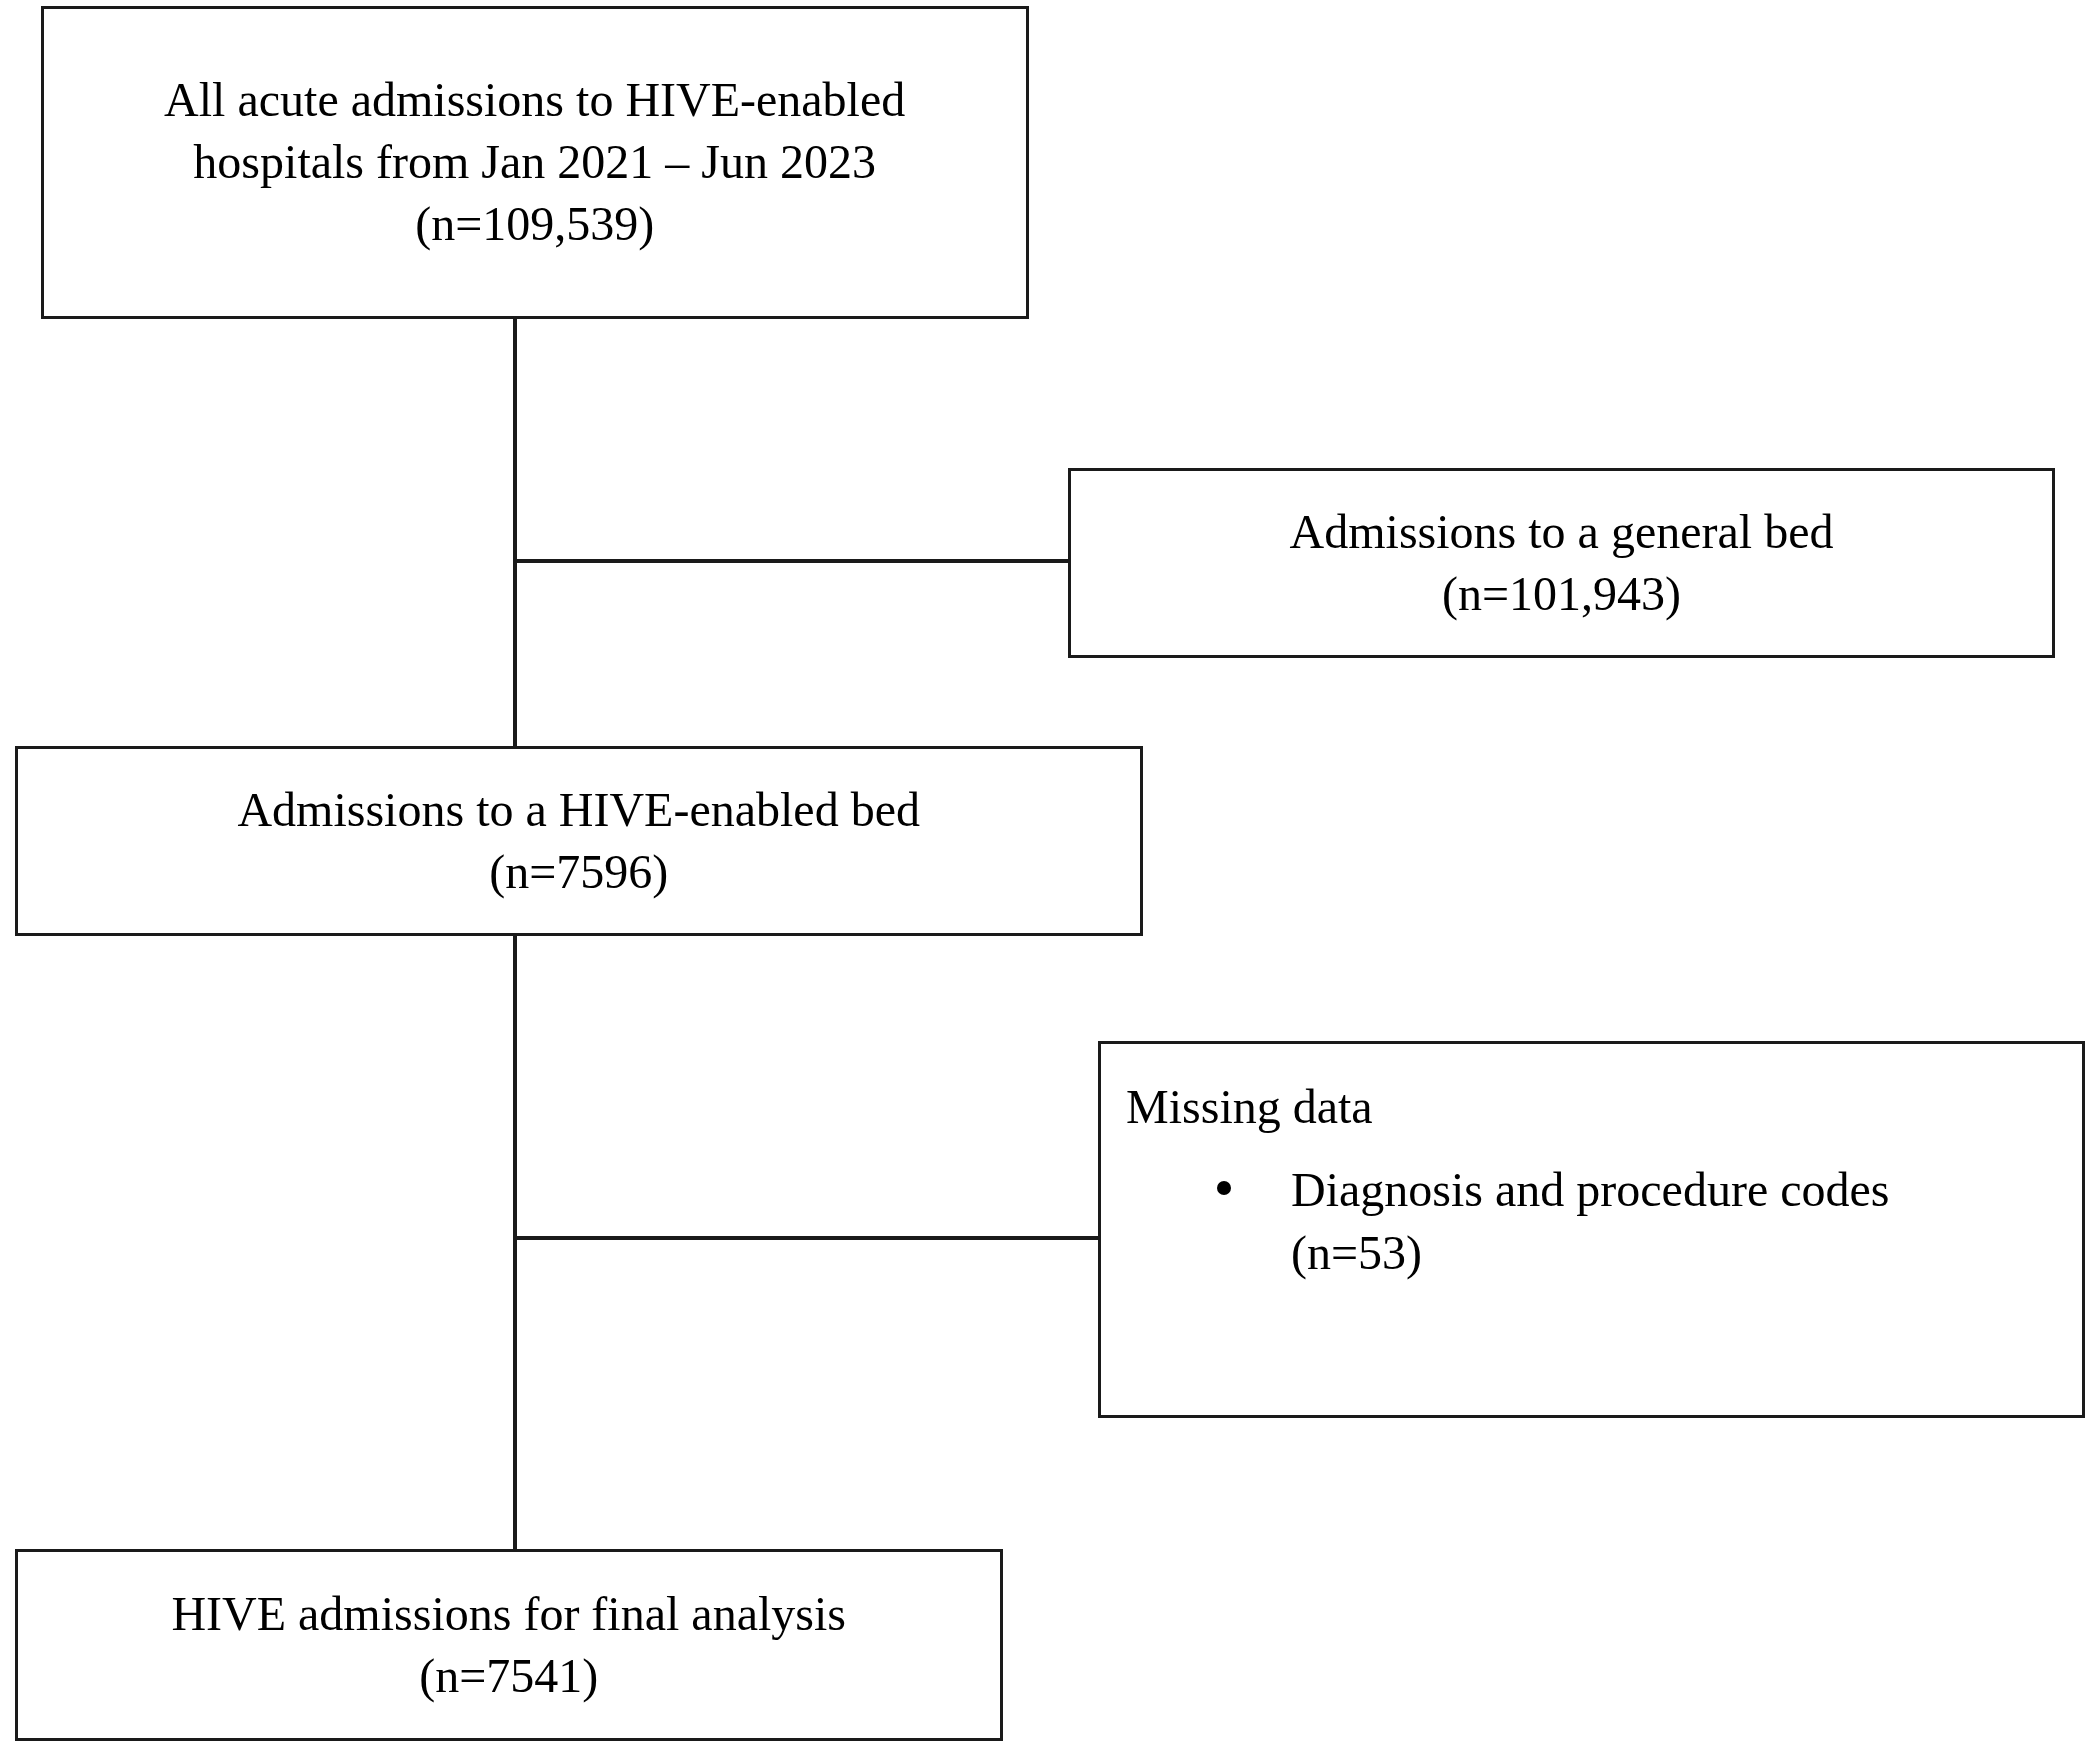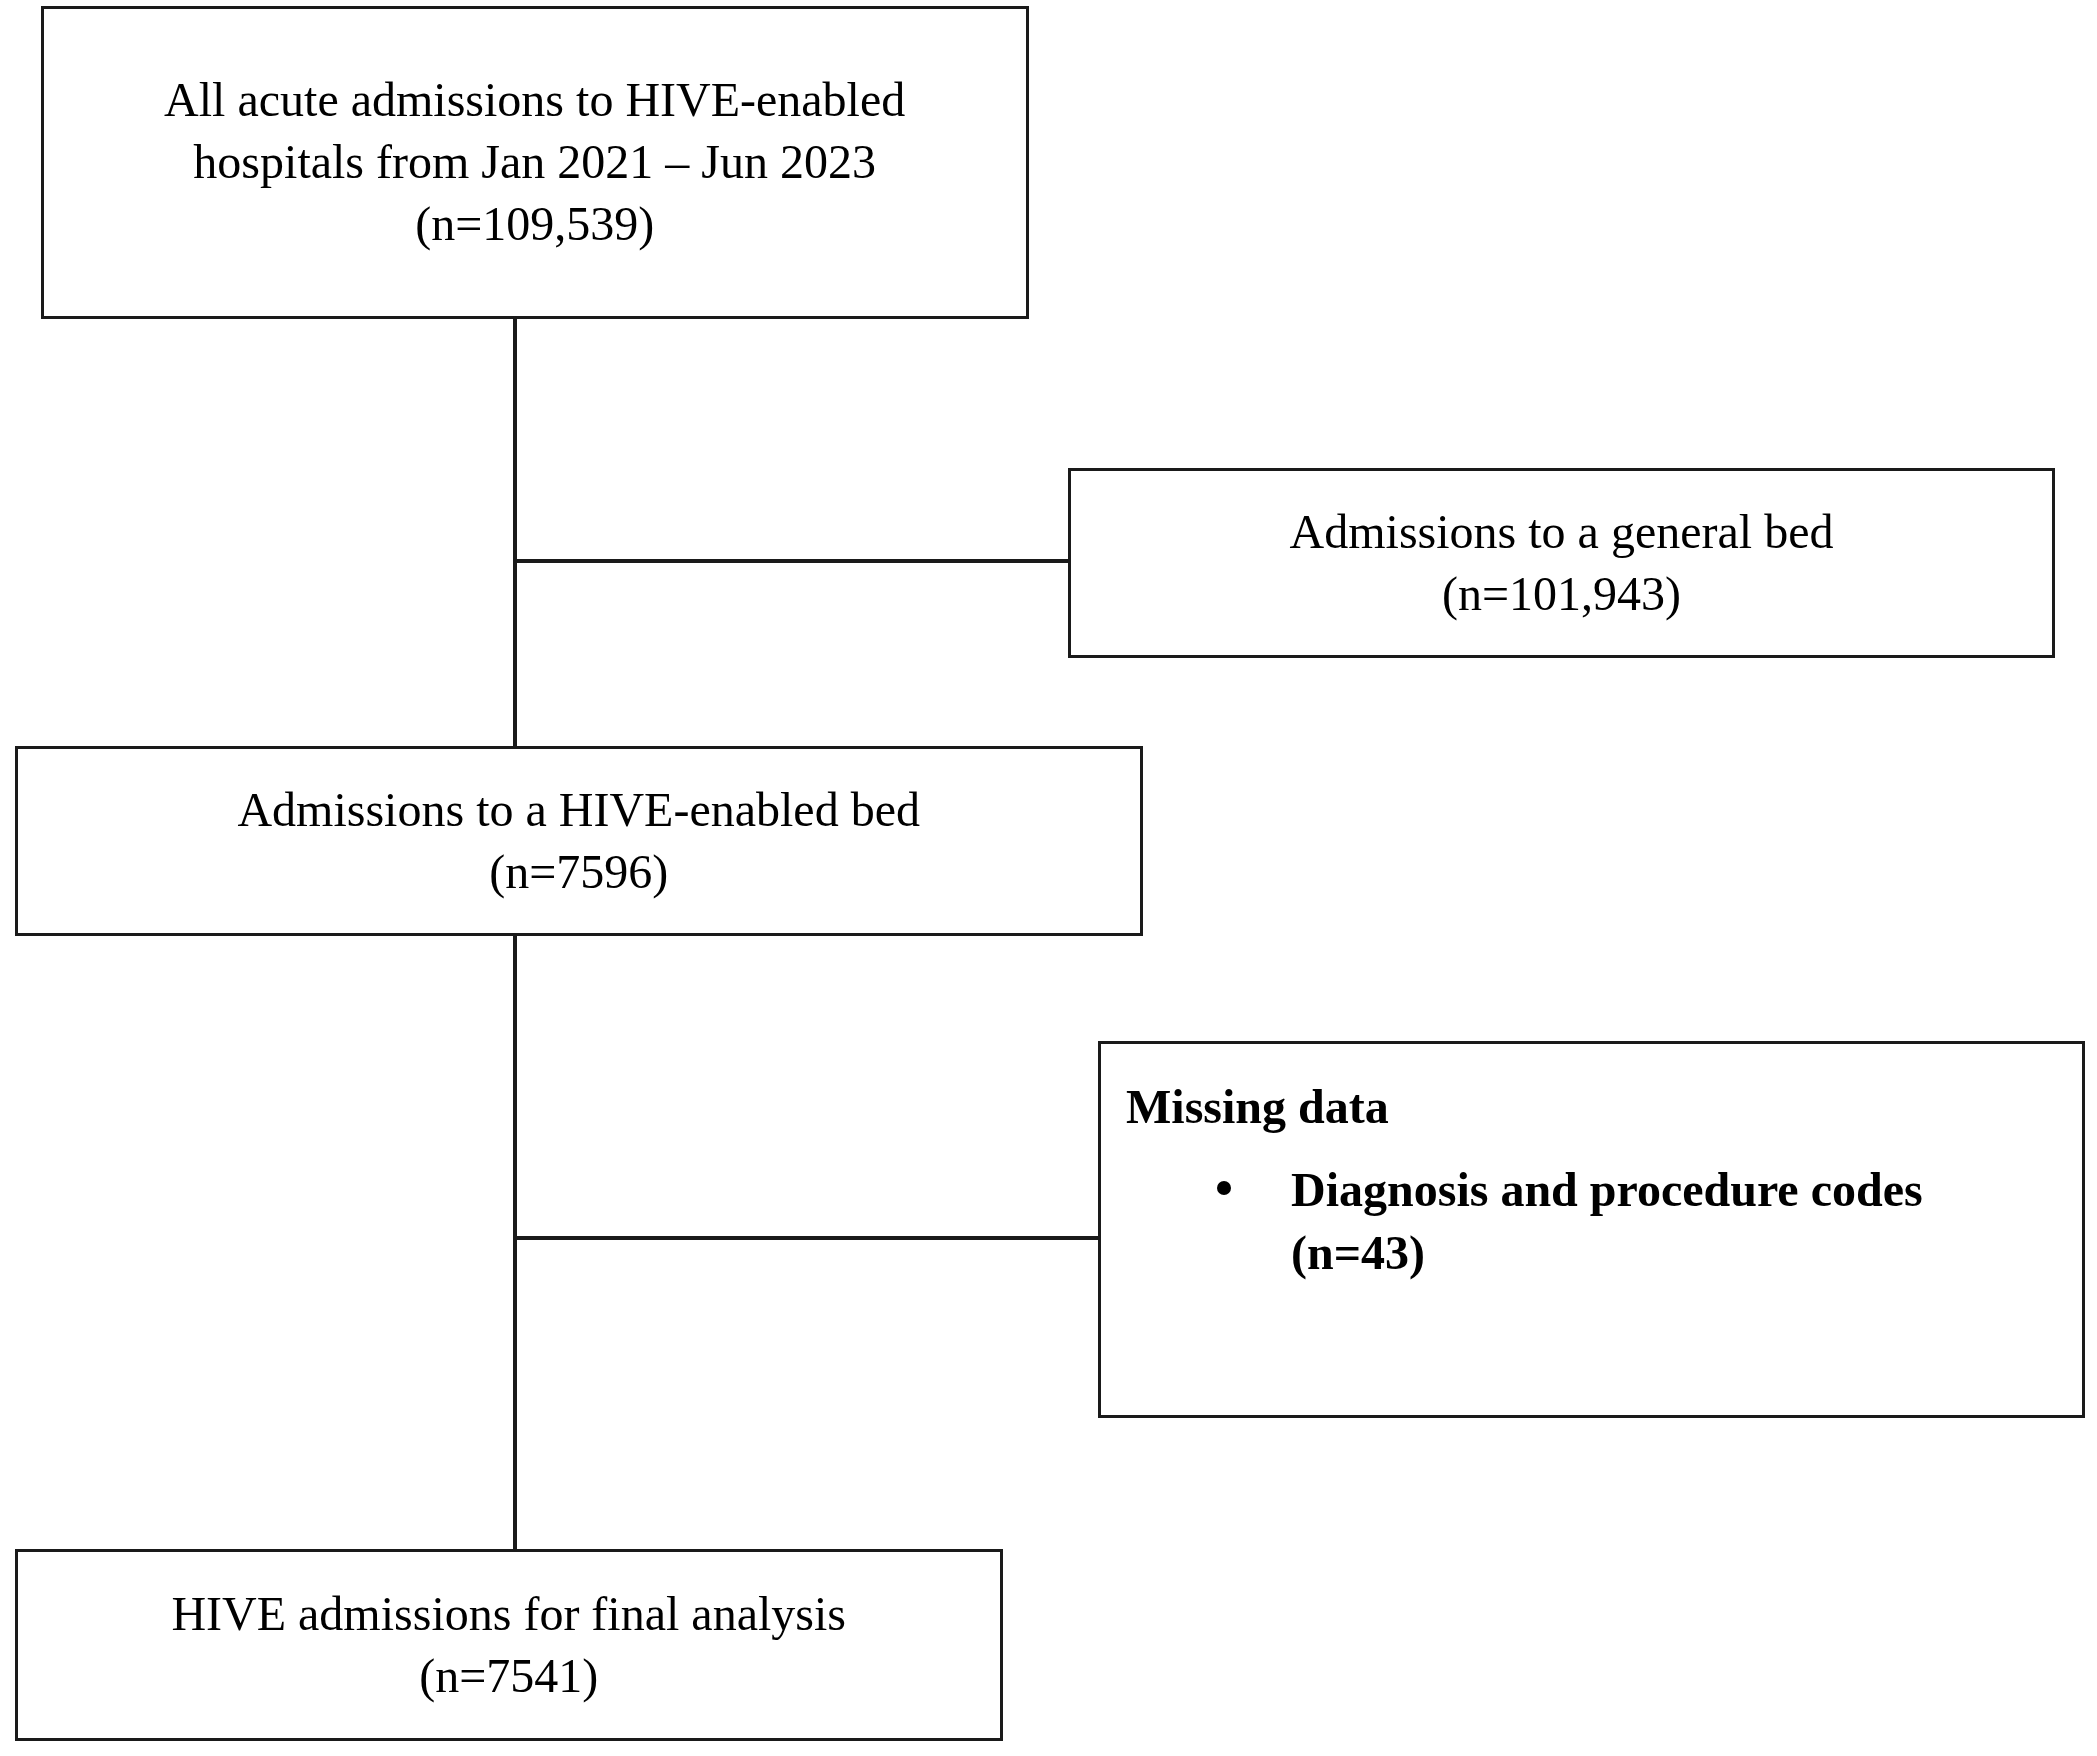--- a/index.html
+++ b/index.html
@@ -42,21 +42,20 @@
     line-height: 1.30;
     text-align: center;
     white-space: pre-line;
     padding: 0 17px;
   }
 
   
   .node.left {
     justify-content: flex-start;
     padding-top: 32px;
-    font-weight: bold;
   }
   .md-title {
     font-size: 48px;
     line-height: 1.30;
     text-align: left;
     padding-left: 25px;
   }
   .md-list {
     list-style: none;
     margin: 21px 0 0 0;
@@ -120,21 +119,21 @@
   <div class="node center" id="box-hive-bed">
     <div class="node-text">Admissions to a HIVE-enabled bed
 (n=7596)</div>
   </div>
 
   <div class="node left" id="box-missing-data">
     <div class="md-title">Missing data</div>
     <ul class="md-list">
       <li>
         <span class="md-bullet"></span>
-        <span>Diagnosis and procedure codes (n=43)</span>
+        <span>Diagnosis and procedure codes (n=53)</span>
       </li>
     </ul>
   </div>
 
   <div class="node center" id="box-final-analysis">
     <div class="node-text">HIVE admissions for final analysis
 (n=7541)</div>
   </div>
 
 </div>

